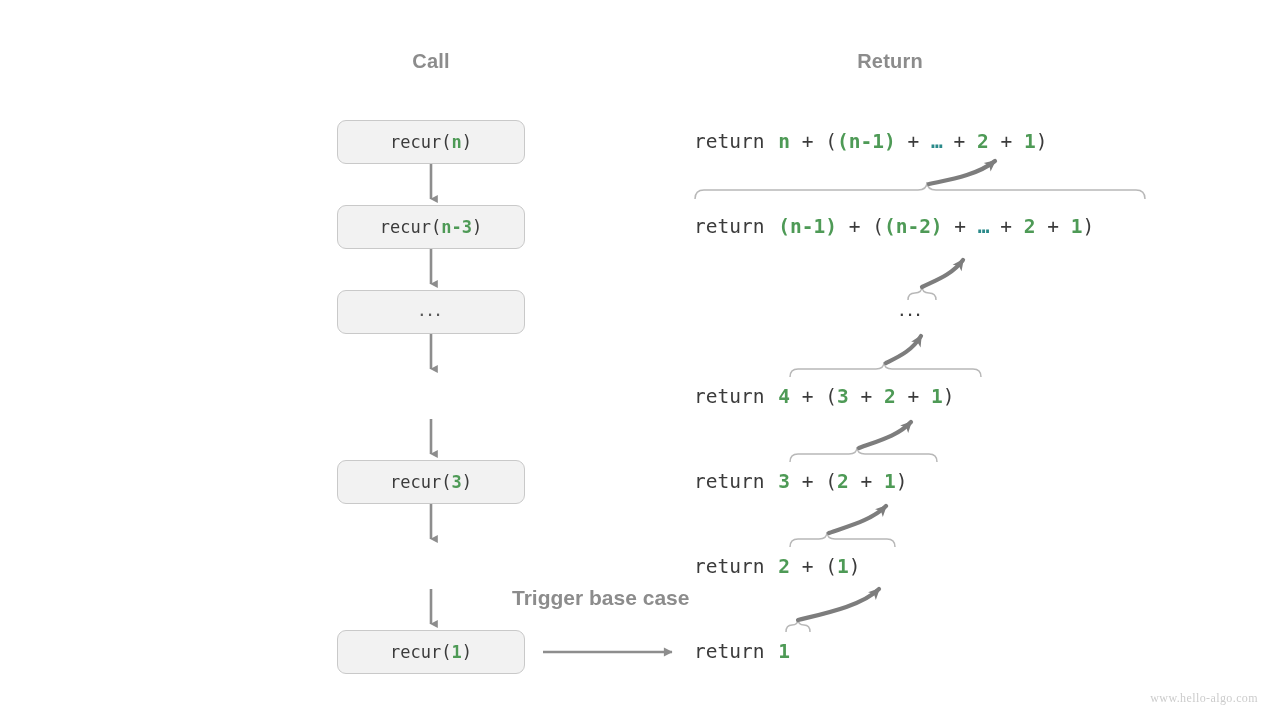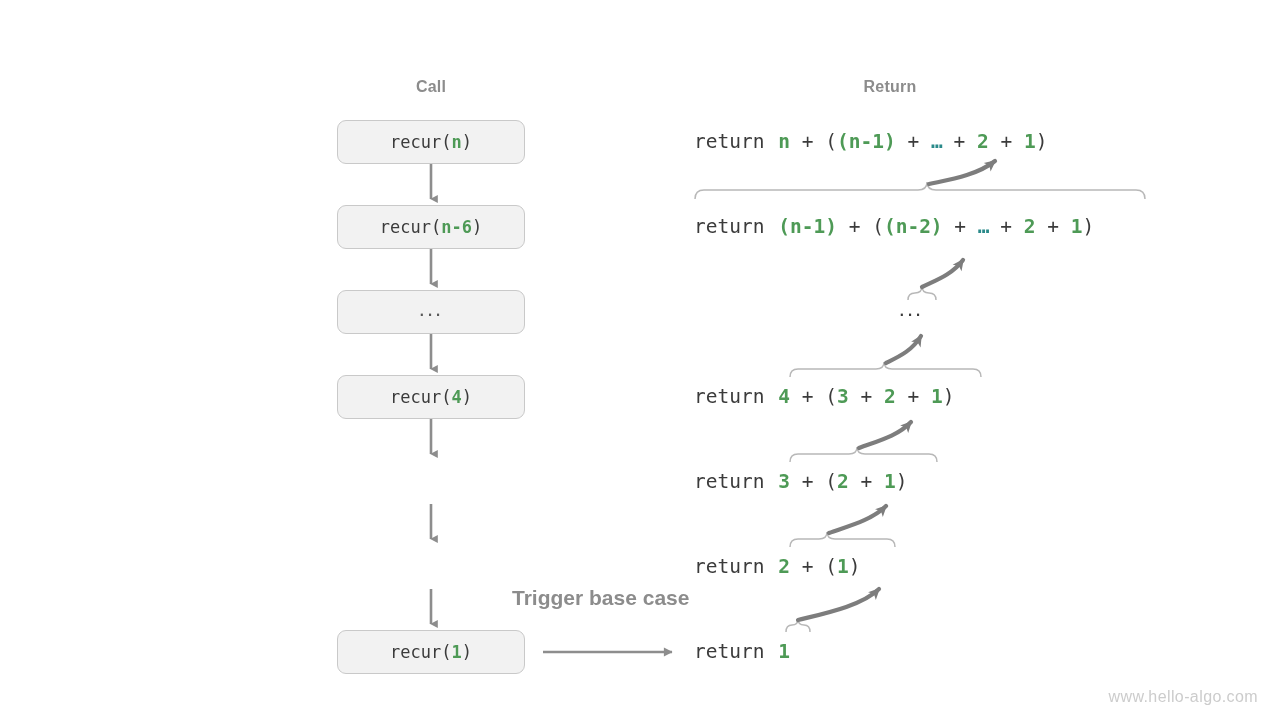--- a/index.html
+++ b/index.html
@@ -22,27 +22,26 @@
     left: 0; top: 0;
     width: 1280px;
     height: 720px;
   }
 
   
   .col-header {
     position: absolute;
     font-family: "Liberation Sans", sans-serif;
     font-weight: bold;
-    font-size: 16px;
+    font-size: 20px;
     color: #8c8c8c;
     letter-spacing: 0.2px;
     text-align: center;
     white-space: nowrap;
     transform: translateX(-50%);
-    margin-top: 28px;
   }
   #header-call   { left: 431px; top: 50px; }
   #header-return { left: 890px; top: 50px; }
 
   
   .call-box {
     position: absolute;
     left: 337px;
     width: 188px;
     height: 44px;
@@ -104,22 +103,22 @@
     font-size: 21px;
     color: #8c8c8c;
     white-space: nowrap;
   }
 
   
   #watermark {
     position: absolute;
     right: 22px;
     bottom: 14px;
-    font-family: Liberation Sans, sans-serif;
-    font-size: 16px;
+    font-family: Liberation Serif, serif;
+    font-size: 12px;
     color: #cccccc;
     letter-spacing: 0.4px;
     white-space: nowrap;
   }
 
   
   #overlay {
     position: absolute;
     left: 0; top: 0;
     width: 1280px;
@@ -133,31 +132,31 @@
 <div id="stage">
 
   <div class="col-header" id="header-call">Call</div>
   <div class="col-header" id="header-return">Return</div>
 
   <div class="call-box" id="call-box-0" style="top:120px">
     <span><span class="fn">recur(</span><span class="arg">n</span><span class="fn">)</span></span>
   </div>
 
   <div class="call-box" id="call-box-1" style="top:205px">
-    <span><span class="fn">recur(</span><span class="arg">n-6</span><span class="fn">)</span></span>
+    <span><span class="fn">recur(</span><span class="arg">n-3</span><span class="fn">)</span></span>
   </div>
 
   <div class="call-box dots" id="call-box-2" style="top:290px">
     <span>...</span>
   </div>
 
-  <div class="call-box" id="call-box-3" style="top:375px">
-    <span><span class="fn">recur(</span><span class="arg">4</span><span class="fn">)</span></span>
-  </div>
-
+
+  <div class="call-box" id="call-box-4" style="top:460px">
+    <span><span class="fn">recur(</span><span class="arg">3</span><span class="fn">)</span></span>
+  </div>
 
 
   <div class="call-box" id="call-box-6" style="top:630px">
     <span><span class="fn">recur(</span><span class="arg">1</span><span class="fn">)</span></span>
   </div>
 
   <div class="ret-line" id="ret-line-0" style="top:129px">
     <span class="kw">return</span><span class="expr"> <span style="color:#4e9a56;font-weight:bold;">n</span> <span>+</span> <span>(</span><span style="color:#4e9a56;font-weight:bold;">(n-1)</span> <span>+</span> <span style="color:#2a8a8a;font-weight:bold;letter-spacing:-1px;">…</span> <span>+</span> <span style="color:#4e9a56;font-weight:bold;">2</span> <span>+</span> <span style="color:#4e9a56;font-weight:bold;">1</span><span>)</span></span>
   </div>
 

